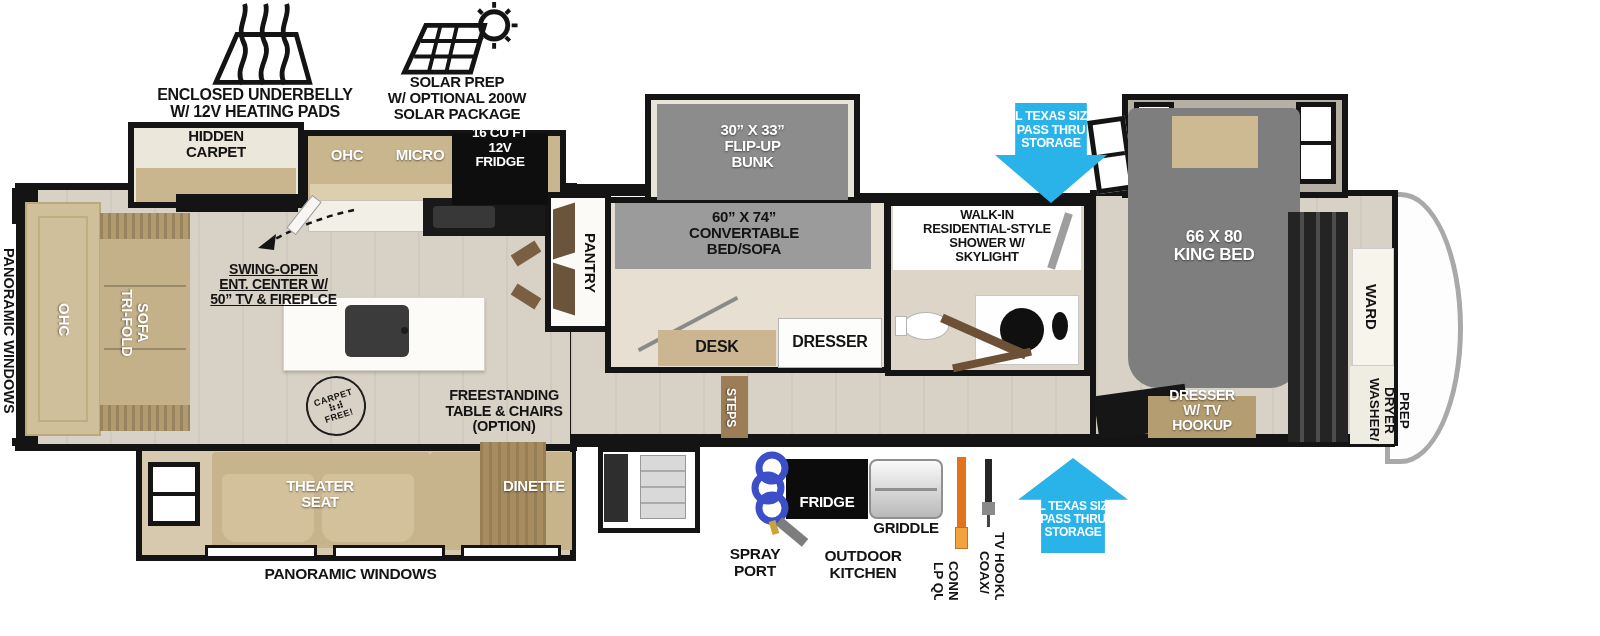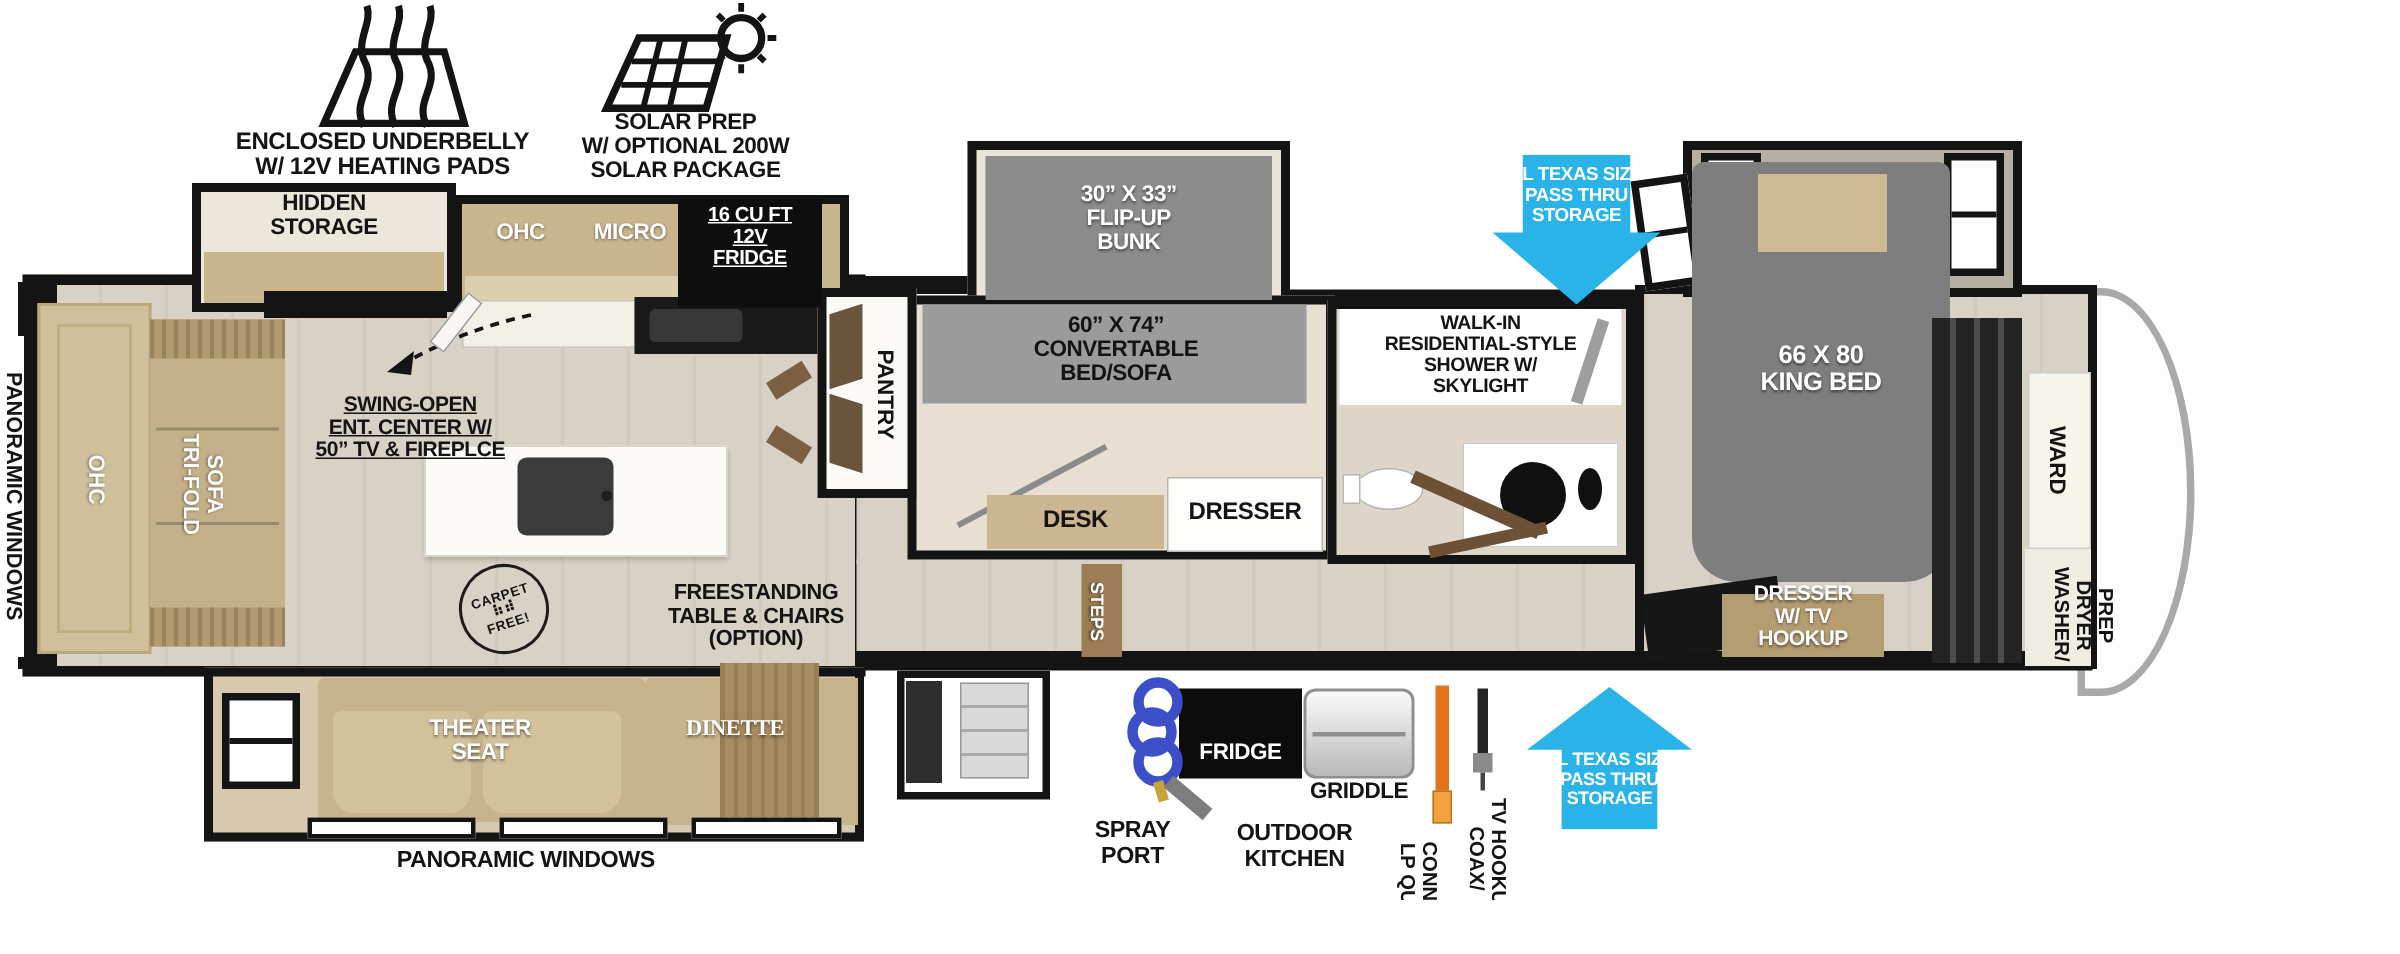--- a/index.html
+++ b/index.html
@@ -43,21 +43,21 @@
 
   
   #kitchen-run{left:302px;top:130px;width:264px;height:80px;border:6px solid #141414;background:#c9b68f;z-index:3;}
   #kitchen-counter-strip{left:310px;top:184px;width:156px;height:20px;background:#dbcfae;z-index:4;}
   #ohc-kitchen-label{left:316px;top:147px;width:62px;font-size:15px;z-index:5;}
   #micro-label{left:384px;top:147px;width:72px;font-size:15px;z-index:5;}
   #white-counter{left:308px;top:200px;width:116px;height:32px;background:#f2efe7;border:1px solid #c8c3b6;z-index:4;}
   #black-counter{left:423px;top:198px;width:143px;height:38px;background:#191919;z-index:4;}
   #cooktop{left:433px;top:206px;width:62px;height:22px;background:#383838;border-radius:4px;z-index:5;}
   #fridge-12v{left:452px;top:133px;width:96px;height:72px;background:#0e0e0e;z-index:5;padding-top:10px;}
-  #fridge-12v-label{left:452px;top:136px;width:96px;font-size:13.5px;color:#fff;z-index:6;text-decoration:underline;}
+  #fridge-12v-label{left:452px;top:126px;width:96px;font-size:13.5px;color:#fff;z-index:6;}
 
   
   #pantry{left:545px;top:192px;width:66px;height:140px;border:6px solid #141414;background:#fbfaf6;z-index:4;}
   #pantry-shelf-a{left:553px;top:206px;width:22px;height:50px;background:#6b543c;transform:skewY(-18deg);z-index:5;}
   #pantry-shelf-b{left:553px;top:266px;width:22px;height:46px;background:#6b543c;transform:skewY(18deg);z-index:5;}
   #pantry-label{left:581px;top:210px;width:24px;height:106px;font-size:15px;z-index:6;}
   #shelf-out-a{left:512px;top:247px;width:28px;height:13px;background:#7a5f42;transform:rotate(-32deg);z-index:3;}
   #shelf-out-b{left:512px;top:290px;width:28px;height:13px;background:#7a5f42;transform:rotate(32deg);z-index:3;}
 
   
@@ -151,21 +151,21 @@
   #theater-slide{left:136px;top:445px;width:440px;height:116px;border:6px solid #141414;background:#d6c9ae;z-index:3;}
   #end-window{left:148px;top:462px;width:52px;height:64px;background:#fff;border:5px solid #141414;z-index:4;}
   #seats-block{left:212px;top:452px;width:218px;height:96px;background:#c8b48c;border-radius:4px;z-index:4;}
   #seat-a{left:222px;top:474px;width:92px;height:68px;background:#d3c19c;border-radius:6px 6px 14px 14px;z-index:5;}
   #seat-b{left:322px;top:474px;width:92px;height:68px;background:#d3c19c;border-radius:6px 6px 14px 14px;z-index:5;}
   #theater-label{left:228px;top:478px;width:184px;font-size:15px;z-index:6;}
   #dinette-bench-a{left:430px;top:452px;width:52px;height:98px;background:#c8b48c;border-radius:4px;z-index:4;}
   #dinette-bench-b{left:544px;top:452px;width:28px;height:98px;background:#c8b48c;z-index:4;}
   #dinette-table{left:480px;top:442px;width:66px;height:106px;z-index:5;
      background:#a78c5f repeating-linear-gradient(90deg,rgba(0,0,0,.10) 0 3px,transparent 3px 9px);}
-  #dinette-label{left:428px;top:478px;width:124px;font-size:15px;z-index:6;font-family:Liberation Serif, serif;}
+  #dinette-label{left:472px;top:478px;width:124px;font-size:15px;z-index:6;}
   #slide-win-a{left:205px;top:545px;width:112px;height:14px;background:#fff;border:3px solid #141414;z-index:5;}
   #slide-win-b{left:333px;top:545px;width:112px;height:14px;background:#fff;border:3px solid #141414;z-index:5;}
   #slide-win-c{left:461px;top:545px;width:100px;height:14px;background:#fff;border:3px solid #141414;z-index:5;}
   #panoramic-bottom{left:238px;top:566px;width:225px;font-size:15.5px;z-index:5;}
 
   
   #entry{left:598px;top:447px;width:102px;height:86px;background:#fff;border:5px solid #141414;z-index:4;}
   #entry-dark{left:604px;top:454px;width:24px;height:68px;background:#2e2e2e;z-index:5;}
   #entry-steps{left:640px;top:455px;width:46px;height:64px;border:1px solid #999;z-index:5;
      background:#d9d9d9 repeating-linear-gradient(180deg,transparent 0 14px,#aaa 14px 16px);}
@@ -217,21 +217,21 @@
   <div id="panoramic-left" class="vert">PANORAMIC WINDOWS</div>
   <div id="corridor-a" class="abs floor"></div>
   <div id="corridor-b" class="abs floor"></div>
   <div id="bottom-wall" class="abs wall"></div>
   <div id="top-wall-a" class="abs wall"></div>
   <div id="top-wall-b" class="abs wall"></div>
 
   <div id="hidden-slide" class="abs"></div>
   <div id="hidden-cabinet" class="abs"></div>
   <div id="hidden-label" class="lbl">HIDDEN
-STORAGE</div>
+CARPET</div>
   <div id="ent-center" class="abs"></div>
   <div id="ent-door" class="abs"></div>
 
   <div id="kitchen-run" class="abs"></div>
   <div id="kitchen-counter-strip" class="abs"></div>
   <div id="ohc-kitchen-label" class="lbl white">OHC</div>
   <div id="micro-label" class="lbl white">MICRO</div>
   <div id="white-counter" class="abs"></div>
   <div id="black-counter" class="abs"></div>
   <div id="cooktop" class="abs"></div>

